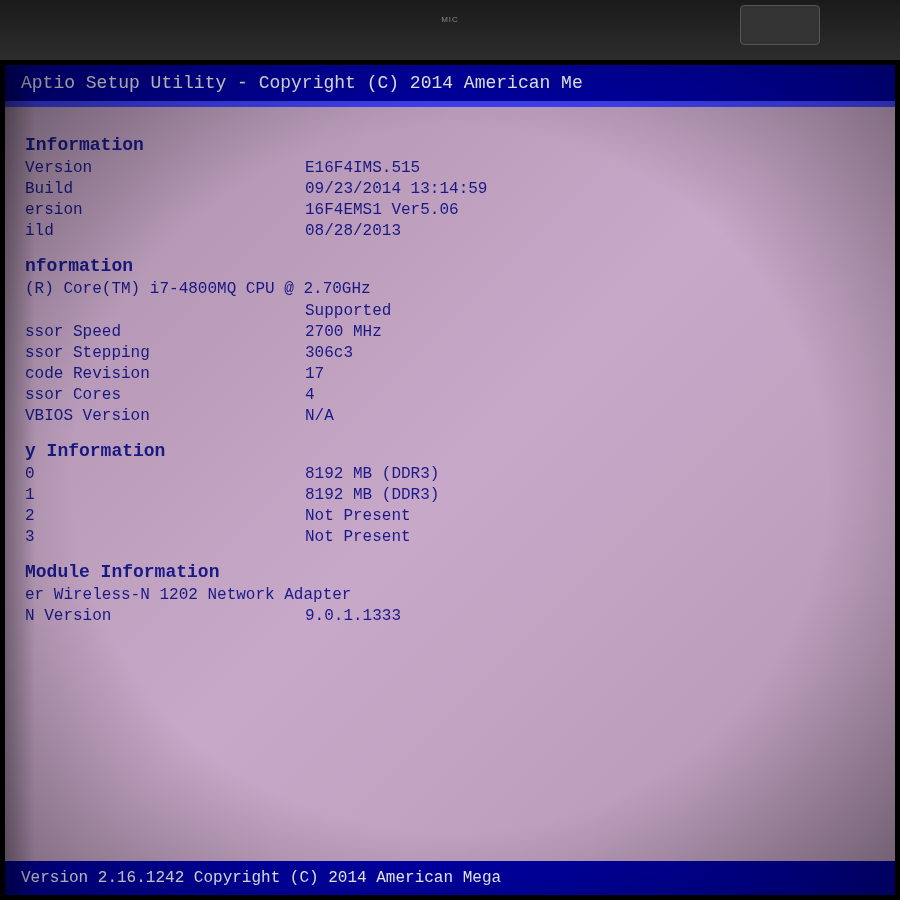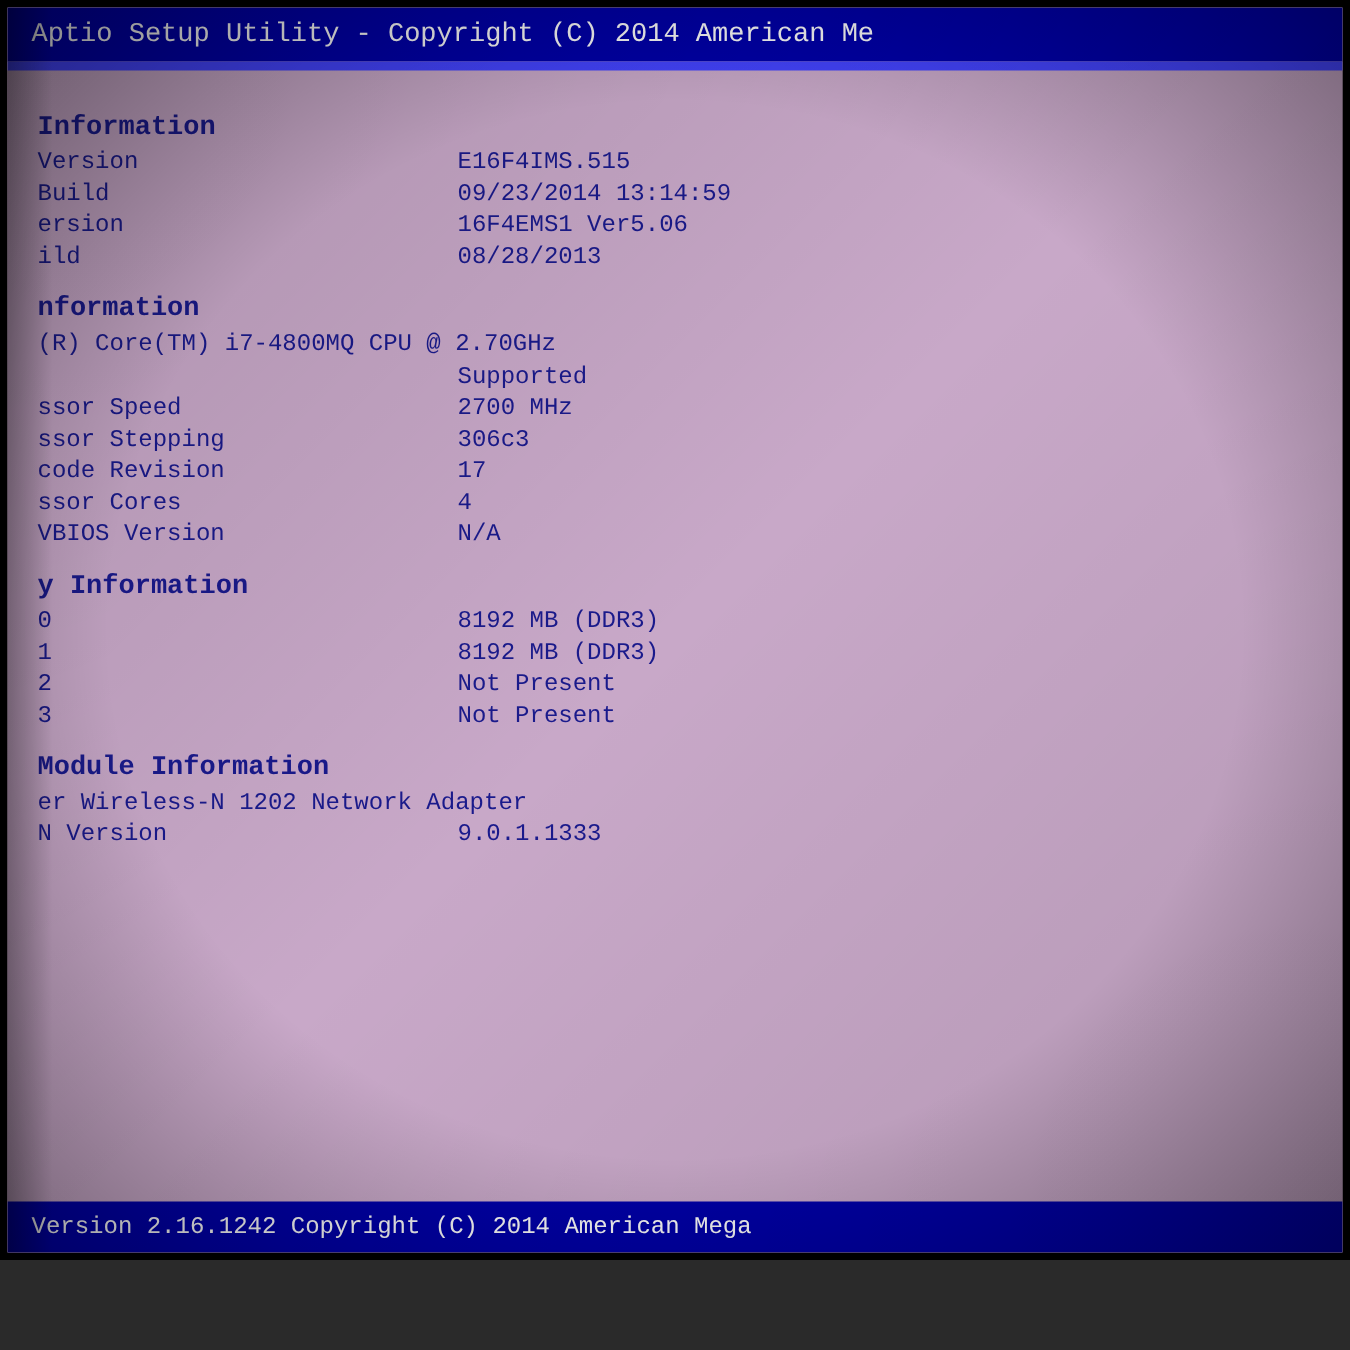--- a/index.html
+++ b/index.html
@@ -170,20 +170,26 @@
       width: 30px;
       height: 100%;
       background: linear-gradient(to right, rgba(0,0,0,0.3), transparent);
       pointer-events: none;
     }
   </style>
 </head>
 <body>
 
 <div class="laptop-frame">
+  <div class="top-bar">
+    <div class="mic-area">
+      <span class="mic-label">MIC</span>
+    </div>
+    <div class="camera-area"></div>
+  </div>
 
   <div class="screen-bezel">
     <div class="bios-screen">
 
       <div class="title-bar">
         <span>Aptio Setup Utility - Copyright (C) 2014 American Me</span>
       </div>
       <div class="blue-line"></div>
 
       <div class="content-area">

